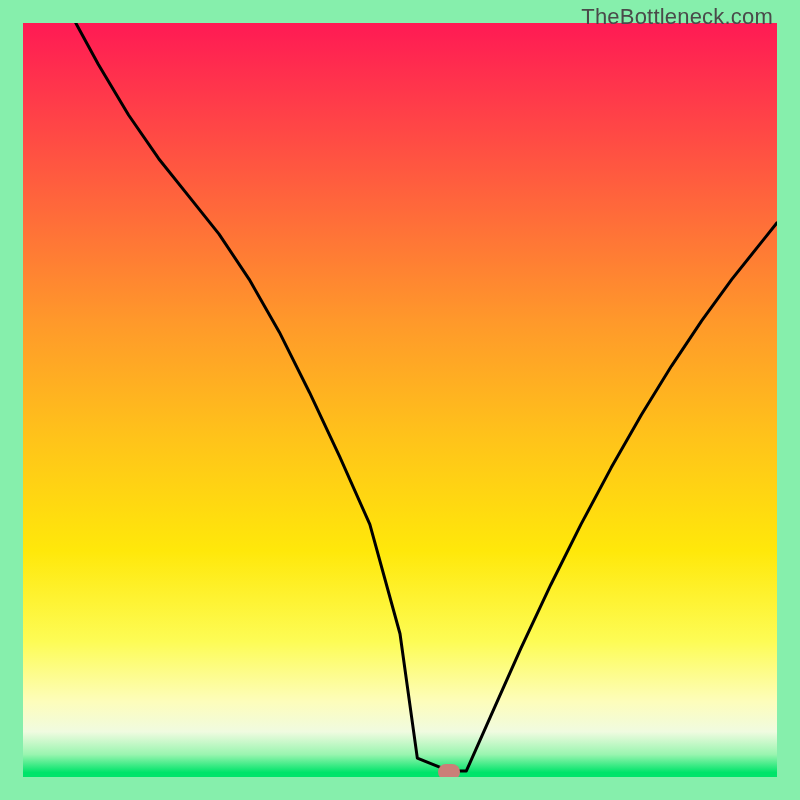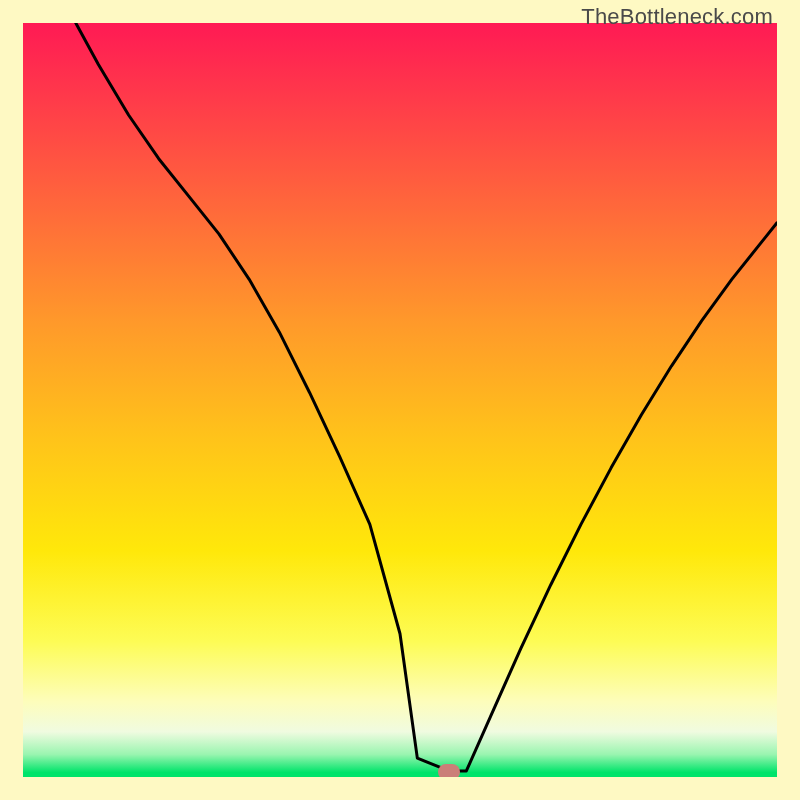--- a/index.html
+++ b/index.html
@@ -1,21 +1,21 @@
 <!DOCTYPE html>
 <html><head>
 <meta charset="utf-8">
 <style>
   * { margin: 0; padding: 0; box-sizing: border-box; }
   html, body { width: 800px; height: 800px; background: #000; overflow: hidden; font-family: Arial, Helvetica, sans-serif; }
   .frame {
     position: absolute;
     left: 0; top: 0;
     width: 800px; height: 800px;
-    background: #fef9c3;
+    background: #86efac;
   }
   .plot {
     position: absolute;
     left: 23px; top: 23px;
     width: 754px; height: 754px;
     overflow: hidden;
   }
   .gradient {
     position: absolute;
     left: 0; top: 0; right: 0; bottom: 0;

